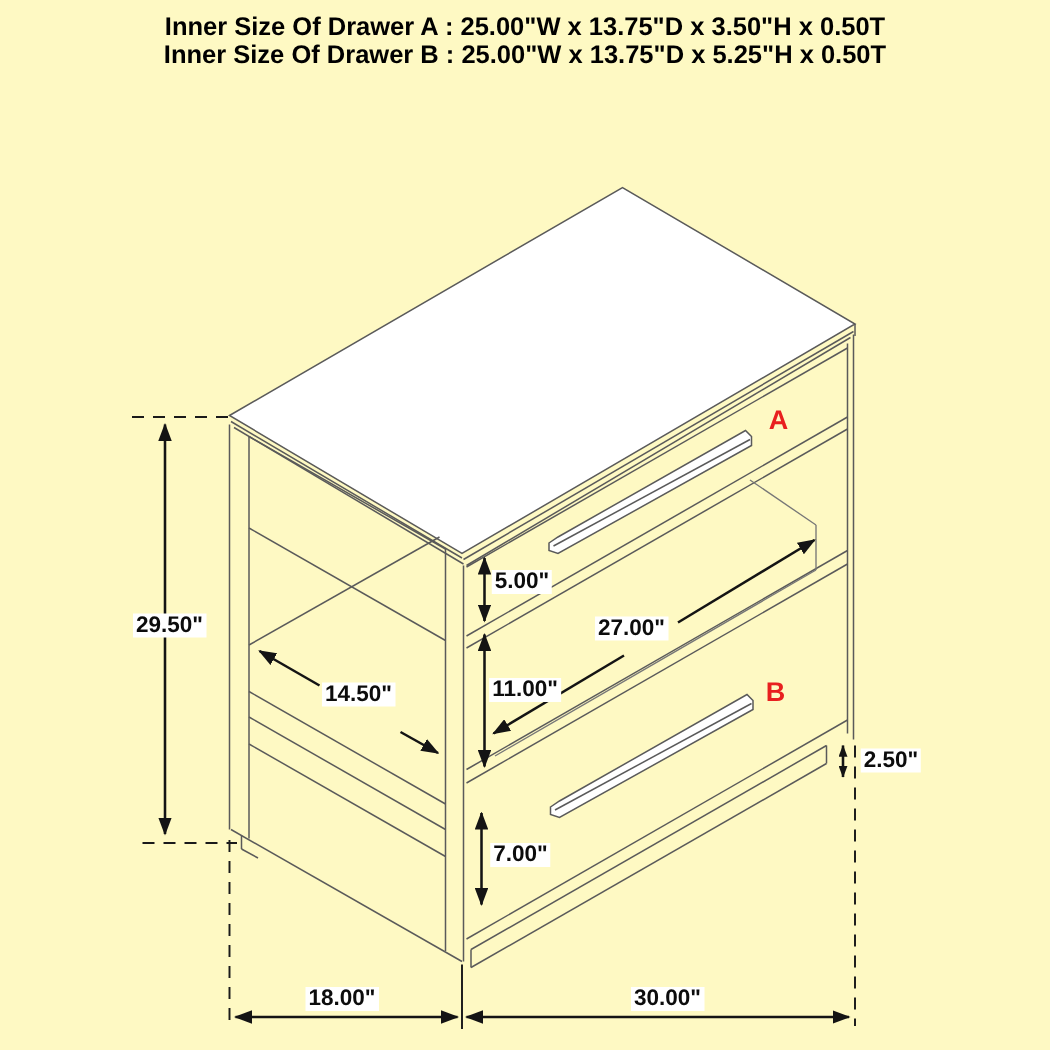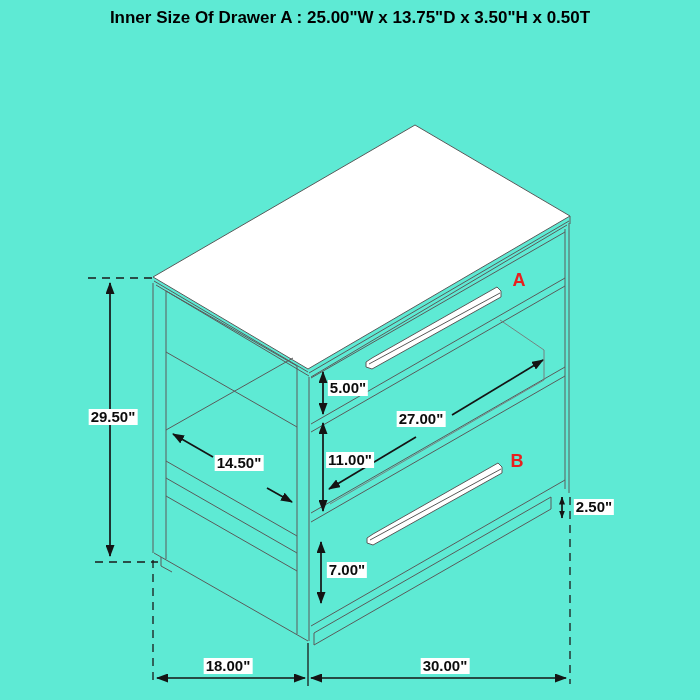--- a/index.html
+++ b/index.html
@@ -1,17 +1,17 @@
 <!DOCTYPE html>
 <html><head>
 <meta charset="utf-8">
 <style>
   html,body{margin:0;padding:0;background:#ffffff;}
   #stage{
-    position:relative;width:700px;height:700px;background:#5eead4;overflow:hidden;
+    position:relative;width:700px;height:700px;background:#fef9c3;overflow:hidden;
     font-family:"Liberation Sans", sans-serif;
   }
   #header{
     position:absolute;top:8px;left:0;width:700px;text-align:center;
     font-size:17px;font-weight:700;color:#000;line-height:19px;letter-spacing:0px;
   }
   #diagram-svg{position:absolute;left:0;top:0;}
   .dim-label{
     position:absolute;transform:translate(-50%,-50%);
     font-size:15px;font-weight:700;color:#0c0c0c;background:#ffffff;
@@ -22,20 +22,21 @@
     font-size:18px;font-weight:700;white-space:nowrap;line-height:18px;
   }
 </style>
 </head>
 <body>
 
 <div id="stage">
 
   <div id="header">
     <div>Inner Size Of Drawer A : 25.00"W x 13.75"D x 3.50"H x 0.50T</div>
+    <div>Inner Size Of Drawer B : 25.00"W x 13.75"D x 5.25"H x 0.50T</div>
   </div>
 
   <svg id="diagram-svg" width="700" height="700" viewBox="0 0 700 700">
     <defs>
       <marker id="ah" markerWidth="12" markerHeight="9" refX="11" refY="4.5" orient="auto-start-reverse" markerUnits="userSpaceOnUse">
         <path d="M0,0 L12,4.5 L0,9 Z" fill="#141414"></path>
       </marker>
       <marker id="ahs" markerWidth="8" markerHeight="6" refX="7.5" refY="3" orient="auto-start-reverse" markerUnits="userSpaceOnUse">
         <path d="M0,0 L8,3 L0,6 Z" fill="#141414"></path>
       </marker>

